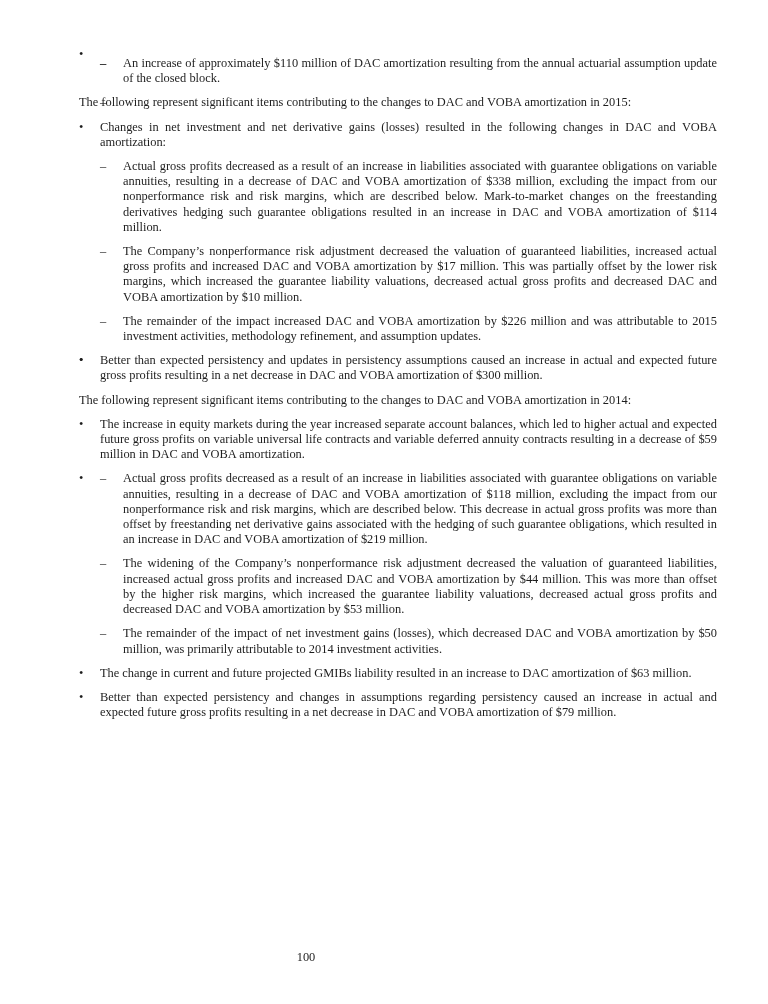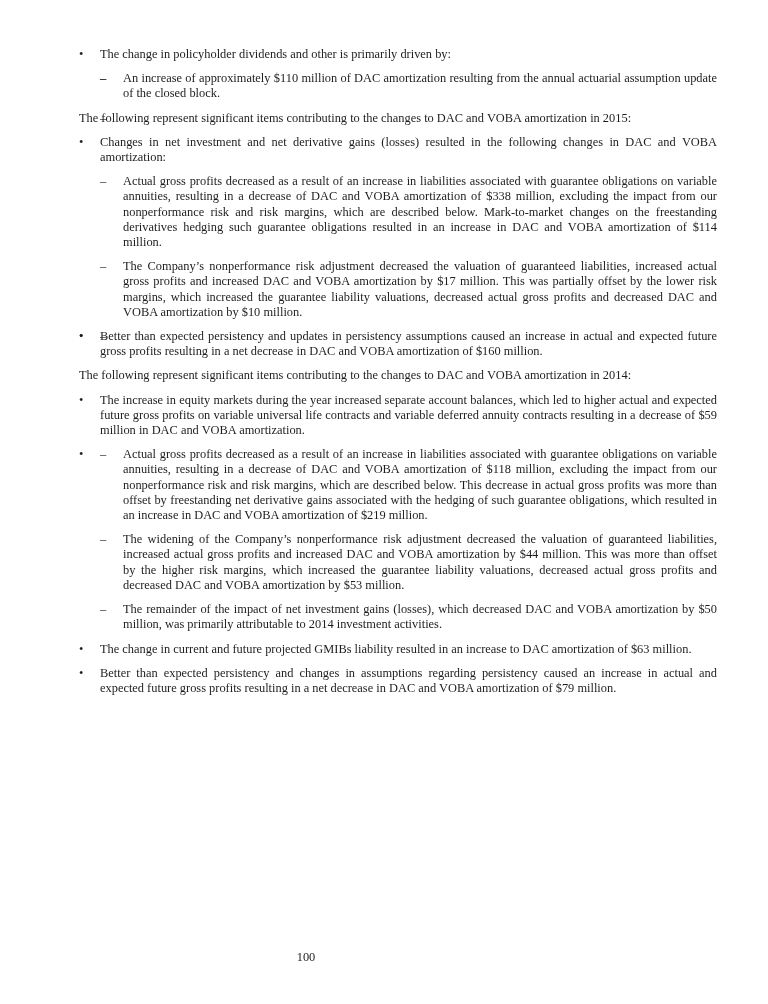--- a/index.html
+++ b/index.html
@@ -53,21 +53,21 @@
     font-size: 12.4px;
     line-height: 15px;
   }
 </style>
 </head>
 <body>
 
 <div class="page">
   <div class="content">
       <div class="block bullet">
-    <span class="marker">•</span><span class="text">The change in policyholder dividends and other is primarily driven by:</span>
+    <span class="marker">•</span>
   </div>
       <div class="block dash">
     <span class="marker">–</span>
   </div>
       <div class="block dash">
     <span class="marker">–</span><span class="text">An increase of approximately $110 million of DAC amortization resulting from the annual actuarial assumption update of the closed block.</span>
   </div>
       <div class="block dash">
     <span class="marker">–</span>
   </div>
@@ -77,27 +77,27 @@
       <div class="block bullet">
     <span class="marker">•</span><span class="text">Changes in net investment and net derivative gains (losses) resulted in the following changes in DAC and VOBA amortization:</span>
   </div>
       <div class="block dash">
     <span class="marker">–</span><span class="text">Actual gross profits decreased as a result of an increase in liabilities associated with guarantee obligations on variable annuities, resulting in a decrease of DAC and VOBA amortization of $338 million, excluding the impact from our nonperformance risk and risk margins, which are described below. Mark-to-market changes on the freestanding derivatives hedging such guarantee obligations resulted in an increase in DAC and VOBA amortization of $114 million.</span>
   </div>
       <div class="block dash">
     <span class="marker">–</span><span class="text">The Company’s nonperformance risk adjustment decreased the valuation of guaranteed liabilities, increased actual gross profits and increased DAC and VOBA amortization by $17 million. This was partially offset by the lower risk margins, which increased the guarantee liability valuations, decreased actual gross profits and decreased DAC and VOBA amortization by $10 million.</span>
   </div>
       <div class="block dash">
-    <span class="marker">–</span>
+    <span class="marker">–</span><span class="text">The remainder of the impact increased DAC and VOBA amortization by $226 million and was attributable to 2015 investment activities, methodology refinement, and assumption updates.</span>
   </div>
       <div class="block bullet">
     <span class="marker">•</span>
   </div>
       <div class="block bullet">
-    <span class="marker">•</span><span class="text">Better than expected persistency and updates in persistency assumptions caused an increase in actual and expected future gross profits resulting in a net decrease in DAC and VOBA amortization of $160 million.</span>
+    <span class="marker">•</span><span class="text">Better than expected persistency and updates in persistency assumptions caused an increase in actual and expected future gross profits resulting in a net decrease in DAC and VOBA amortization of $300 million.</span>
   </div>
       <div class="block para">
     <span class="text">The following represent significant items contributing to the changes to DAC and VOBA amortization in 2014:</span>
   </div>
       <div class="block bullet">
     <span class="marker">•</span><span class="text">The increase in equity markets during the year increased separate account balances, which led to higher actual and expected future gross profits on variable universal life contracts and variable deferred annuity contracts resulting in a decrease of $59 million in DAC and VOBA amortization.</span>
   </div>
       <div class="block bullet">
     <span class="marker">•</span>
   </div>

